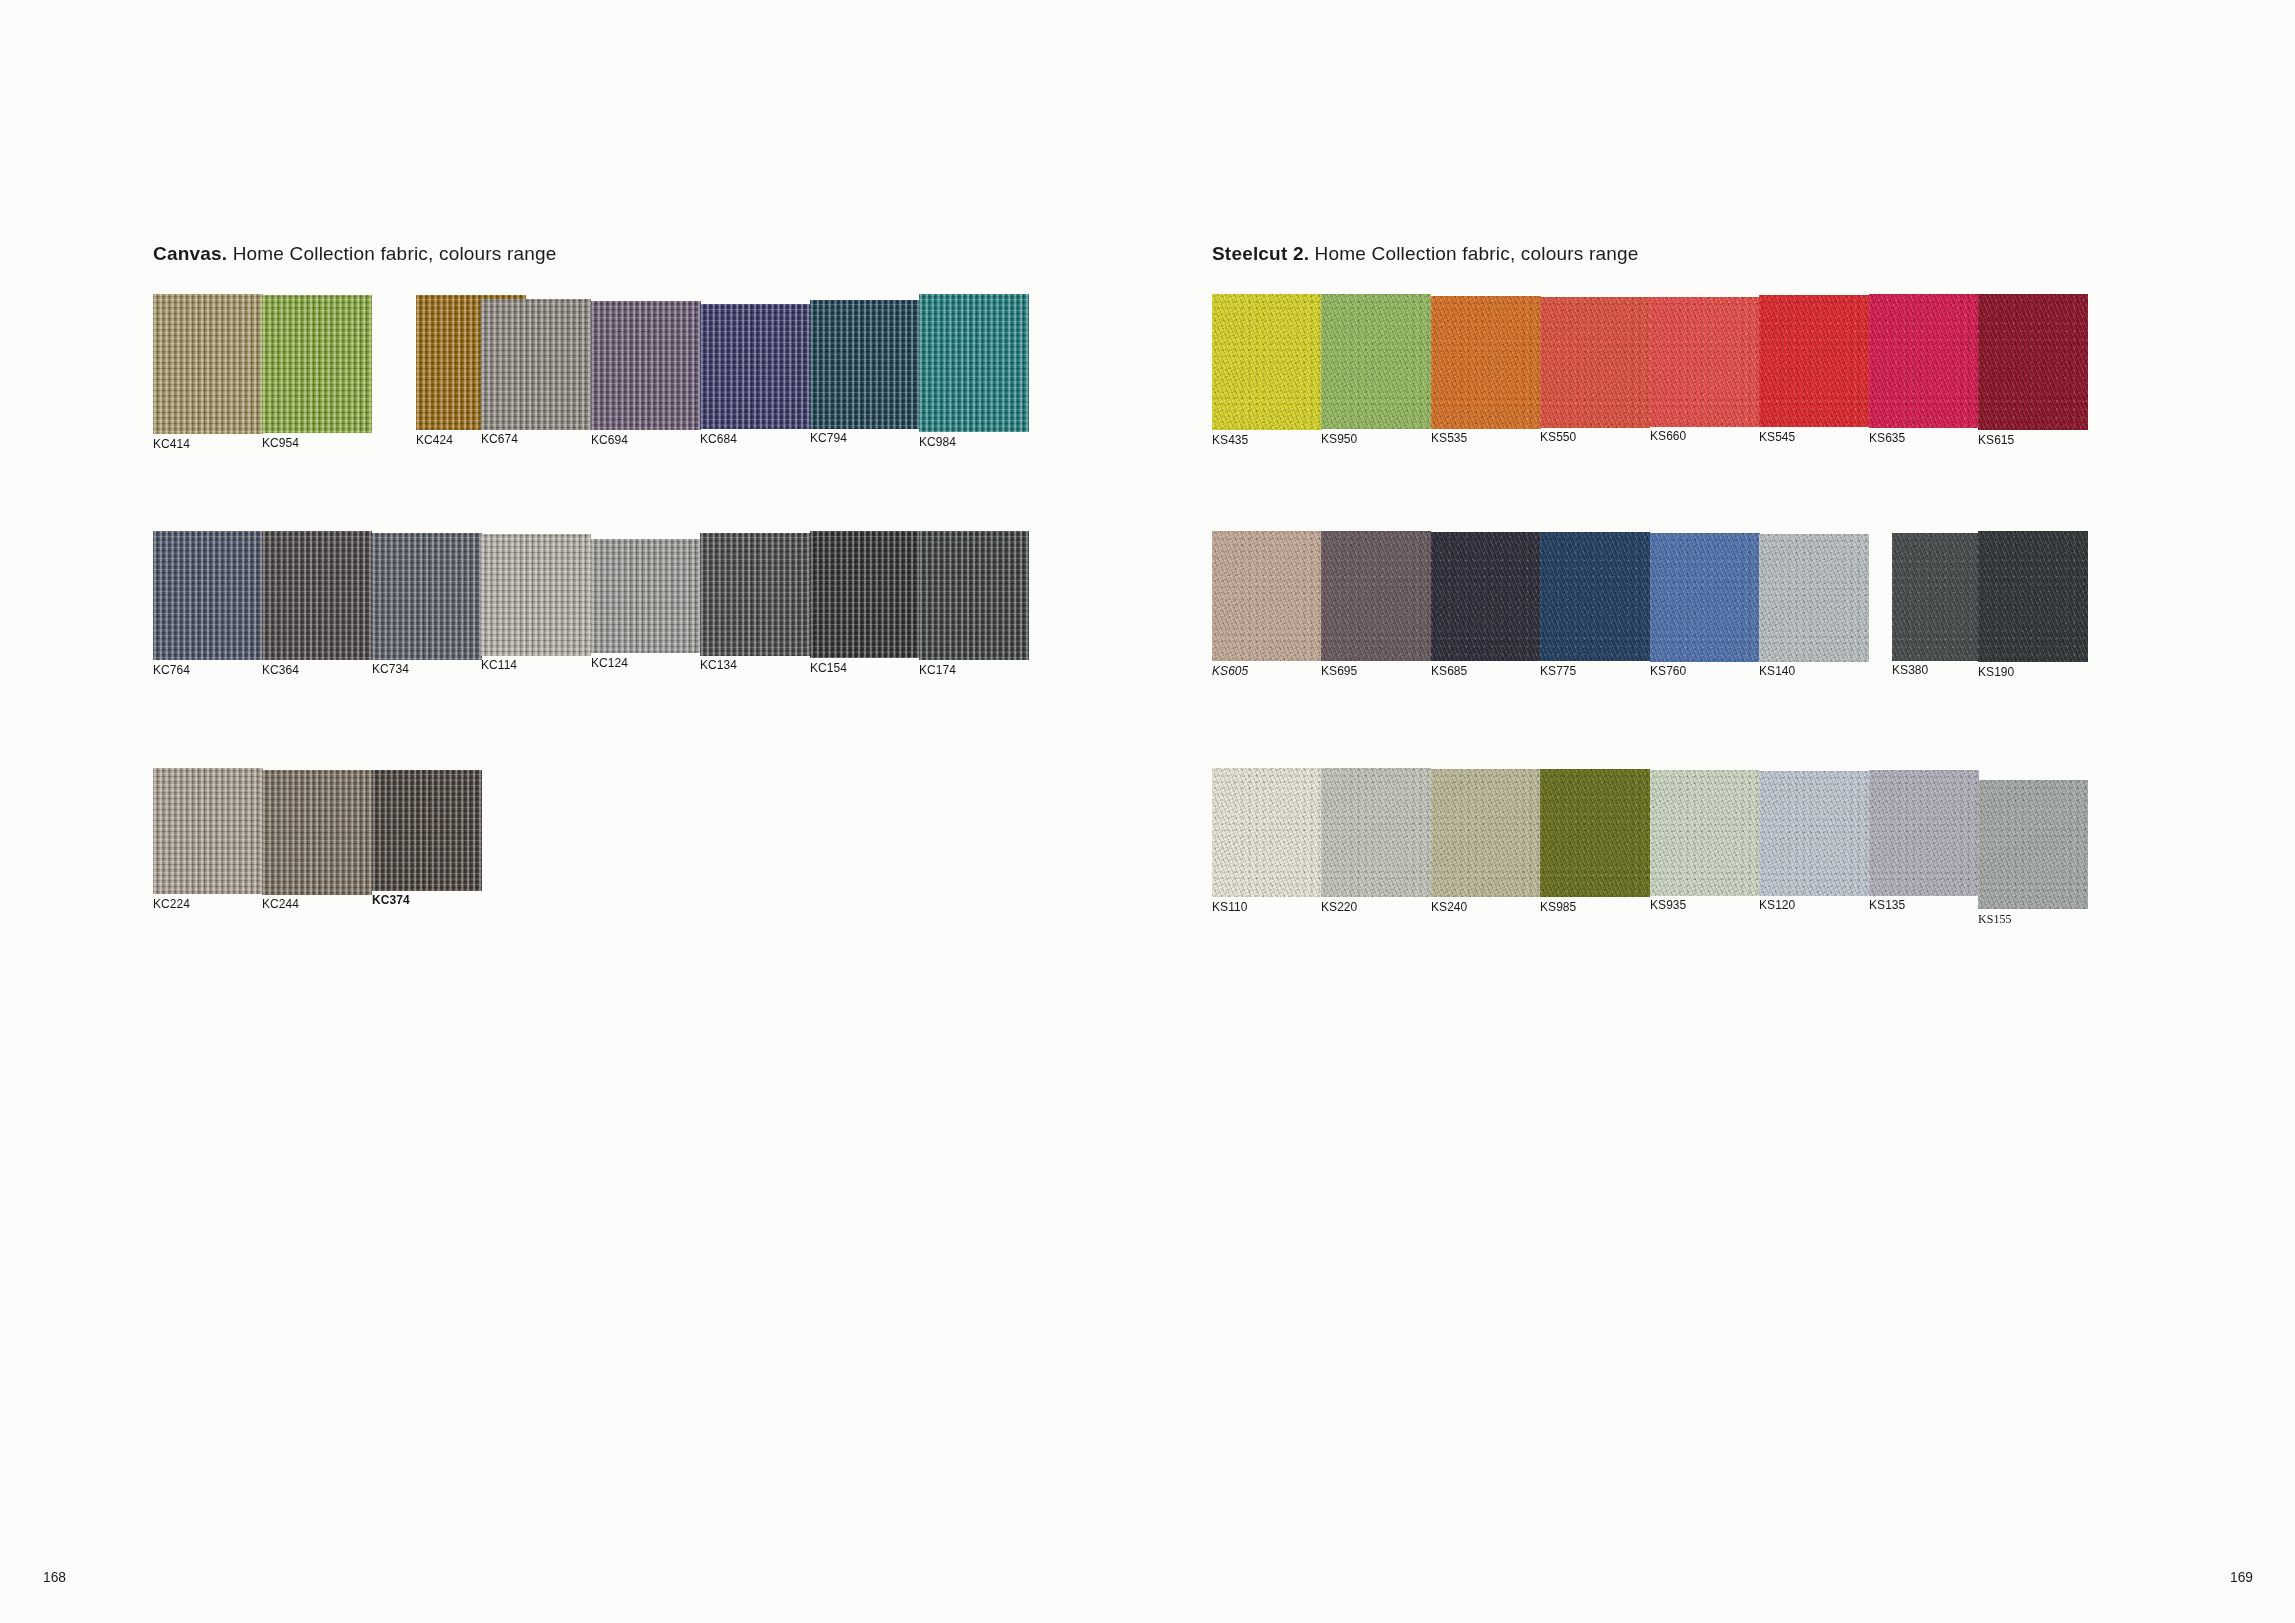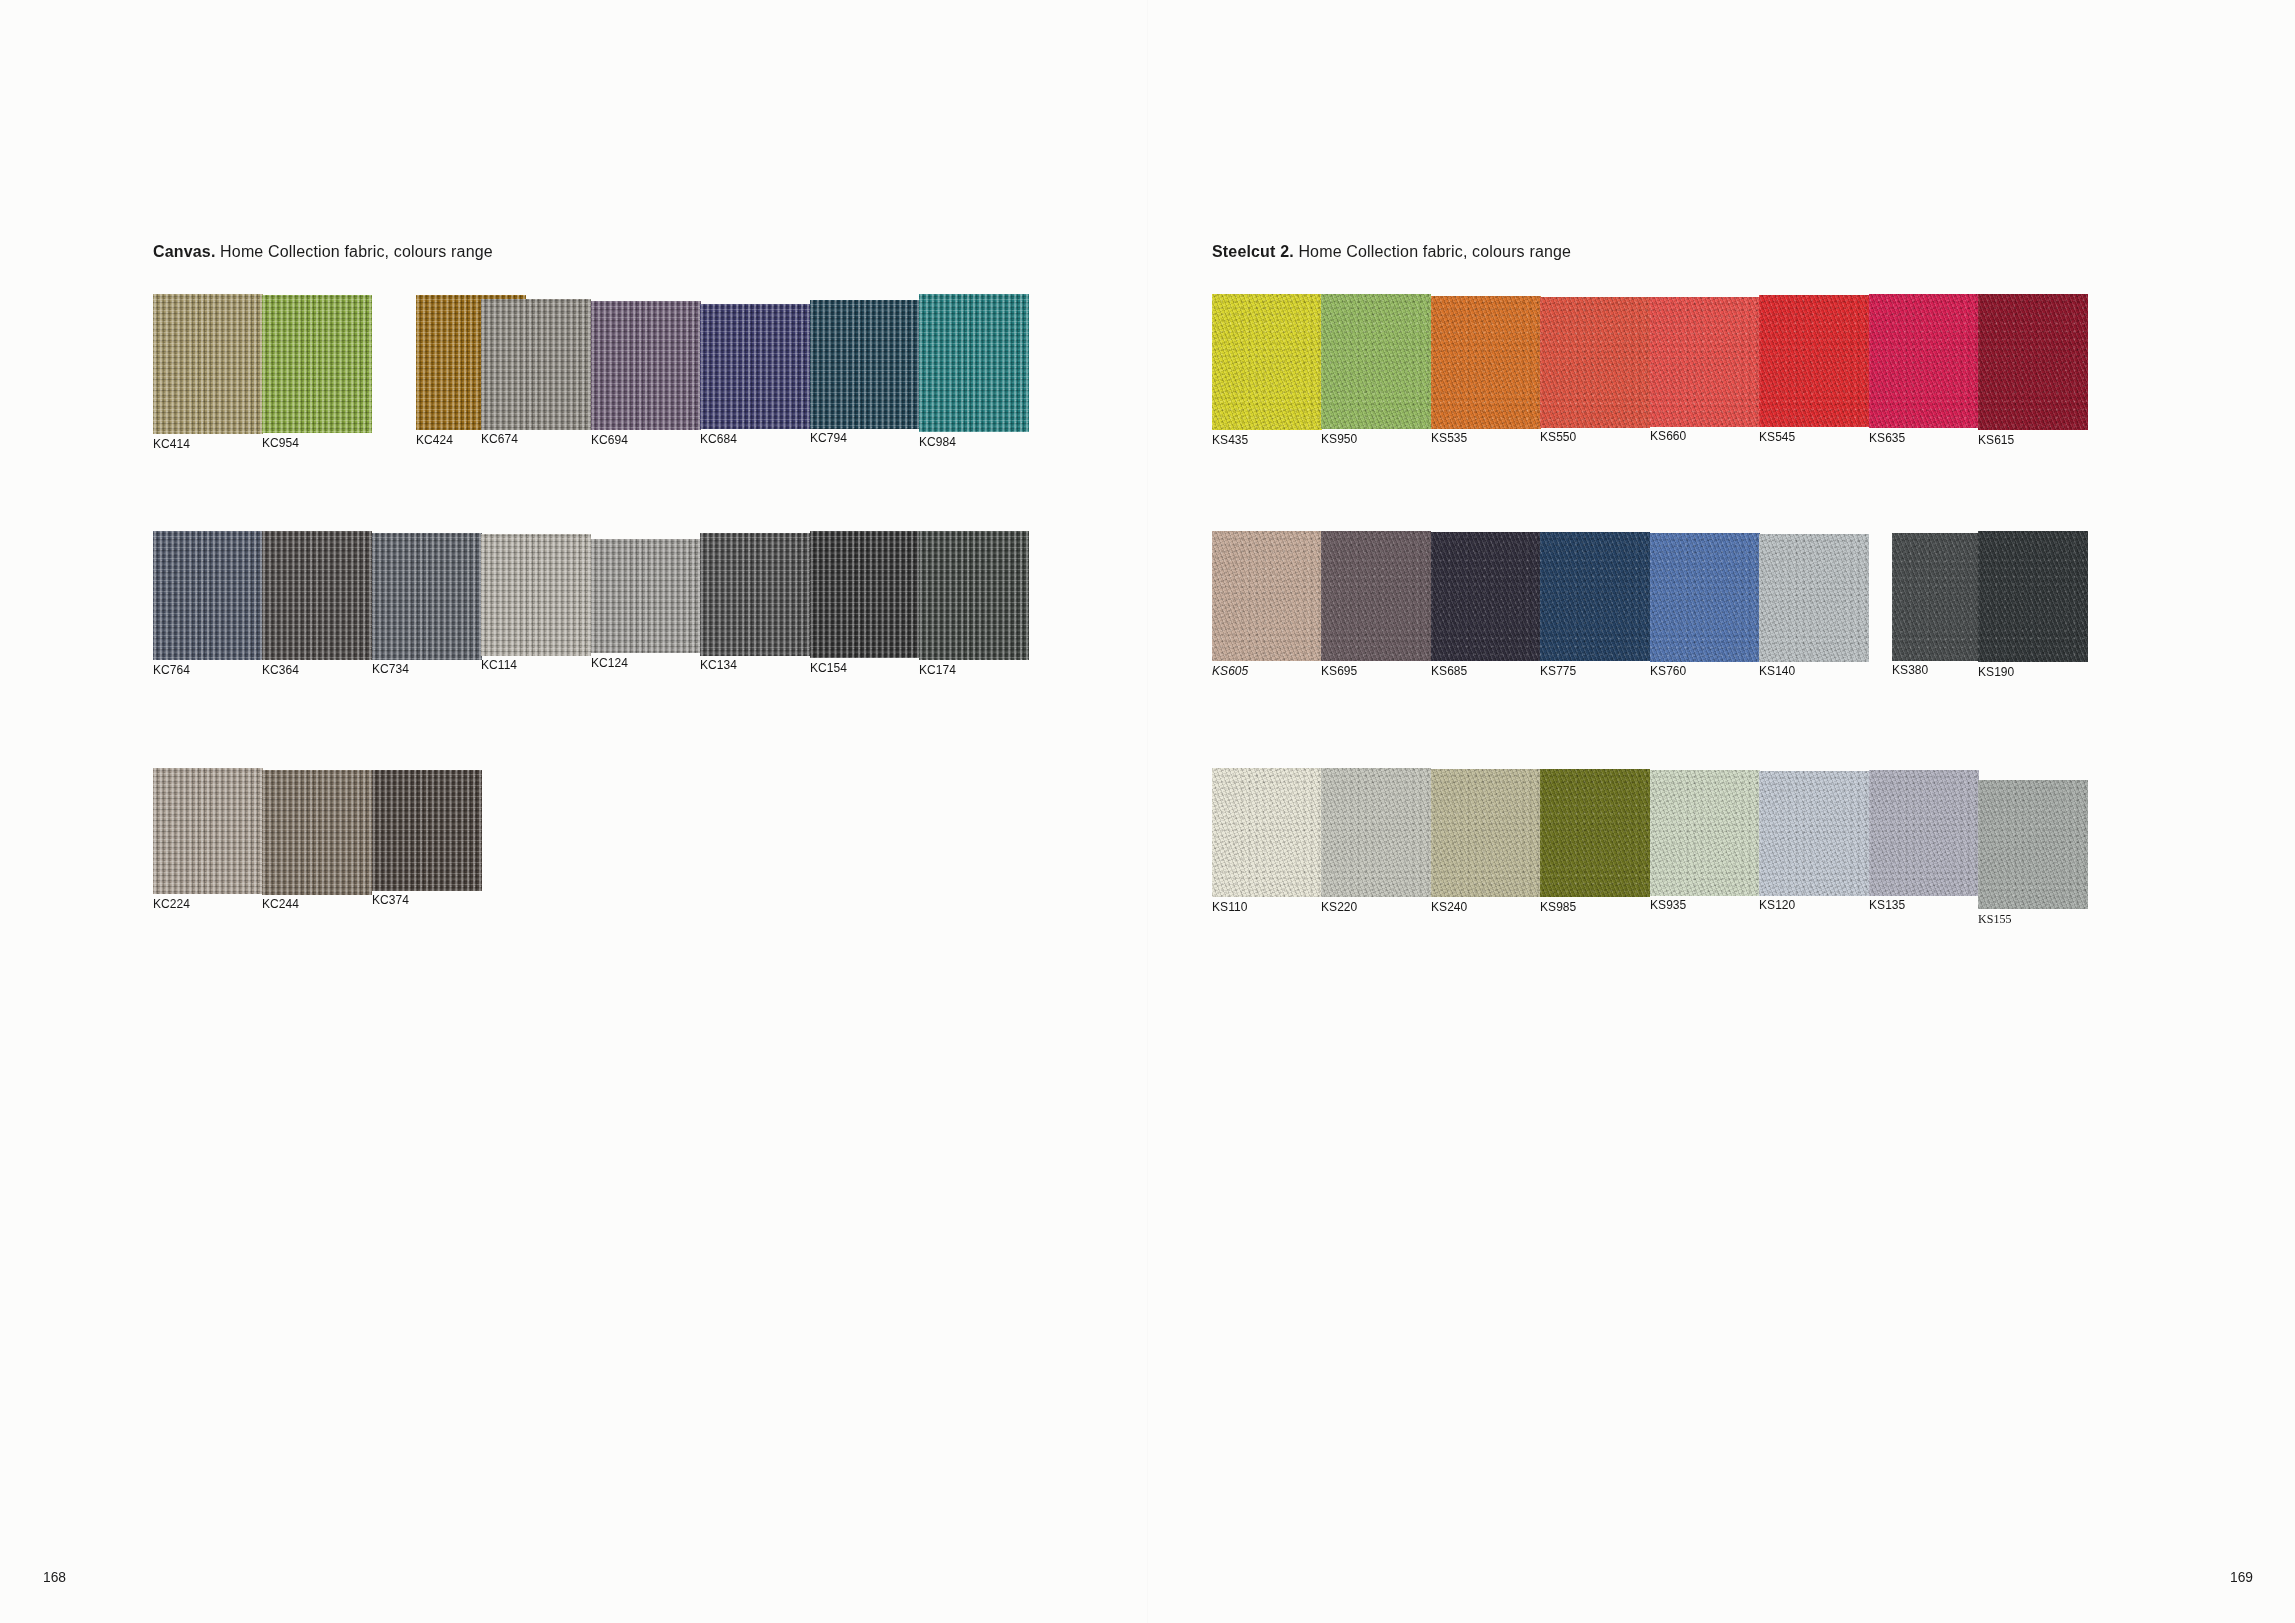--- a/index.html
+++ b/index.html
@@ -9,21 +9,21 @@
     font-family:"Liberation Sans",sans-serif;
     overflow:hidden;
     position:relative;
   }
   .spread{position:absolute;inset:0;display:flex;}
   .page{position:relative;width:1148px;height:1624px;background:#fcfcfb;}
   .page.left{box-shadow:inset -0.9px 0 0 rgba(0,0,0,0.02);}
 
   .page-head{
     position:absolute;
-    font-size:16px;
+    font-size:19px;
     letter-spacing:0.01em;
     color:#1b1b1b;
     white-space:nowrap;
   }
   .page-head .fam{font-weight:bold;}
   .page-head .sub{font-weight:normal;}
 
   .grid{position:absolute;}
   .row{position:relative;height:237px;}
   .sw{
@@ -182,21 +182,21 @@
         </div>
         <div class="row" style="top: 474px; position: absolute; left: 0px;">
           <div class="sw" style="left: 0px; top: 0px;">
             <div class="chip tex-canvas" style="height: 126px; background-color: rgb(167, 156, 144);"></div>
             <div class="code">KC224</div>
           </div>
           <div class="sw" style="left: 109px; top: 1.8px;">
             <div class="chip tex-canvas" style="height: 125px; background-color: rgb(123, 111, 96);"></div>
             <div class="code">KC244</div>
           </div>
-          <div class="sw" style="left: 219px; top: 1.8px;">
+          <div class="sw" style="left: 219px; top: 1.8px; font-weight: bold;">
             <div class="chip tex-canvas" style="height: 121px; background-color: rgb(74, 66, 60);"></div>
             <div class="code">KC374</div>
           </div>
         </div>
       </div>
     <div class="folio l">168</div>
   </div>
 
   <div class="page right">
     <div class="page-head" style="left:64px;top:243px;">

